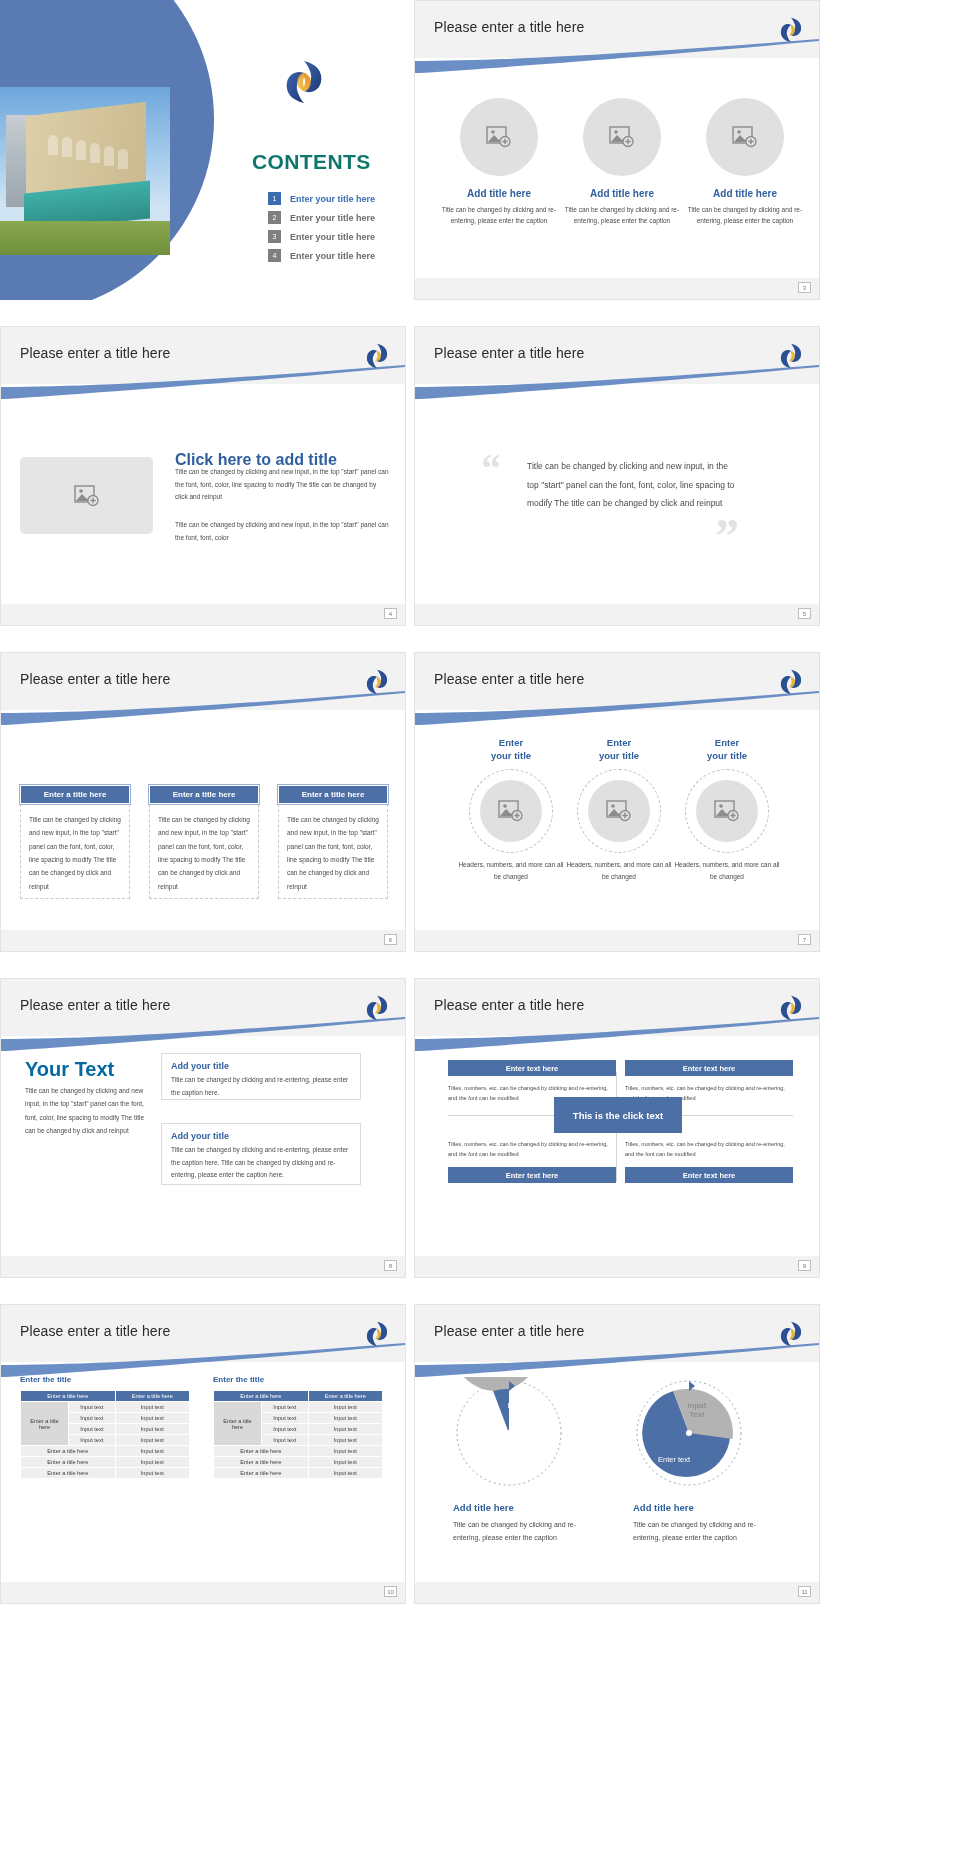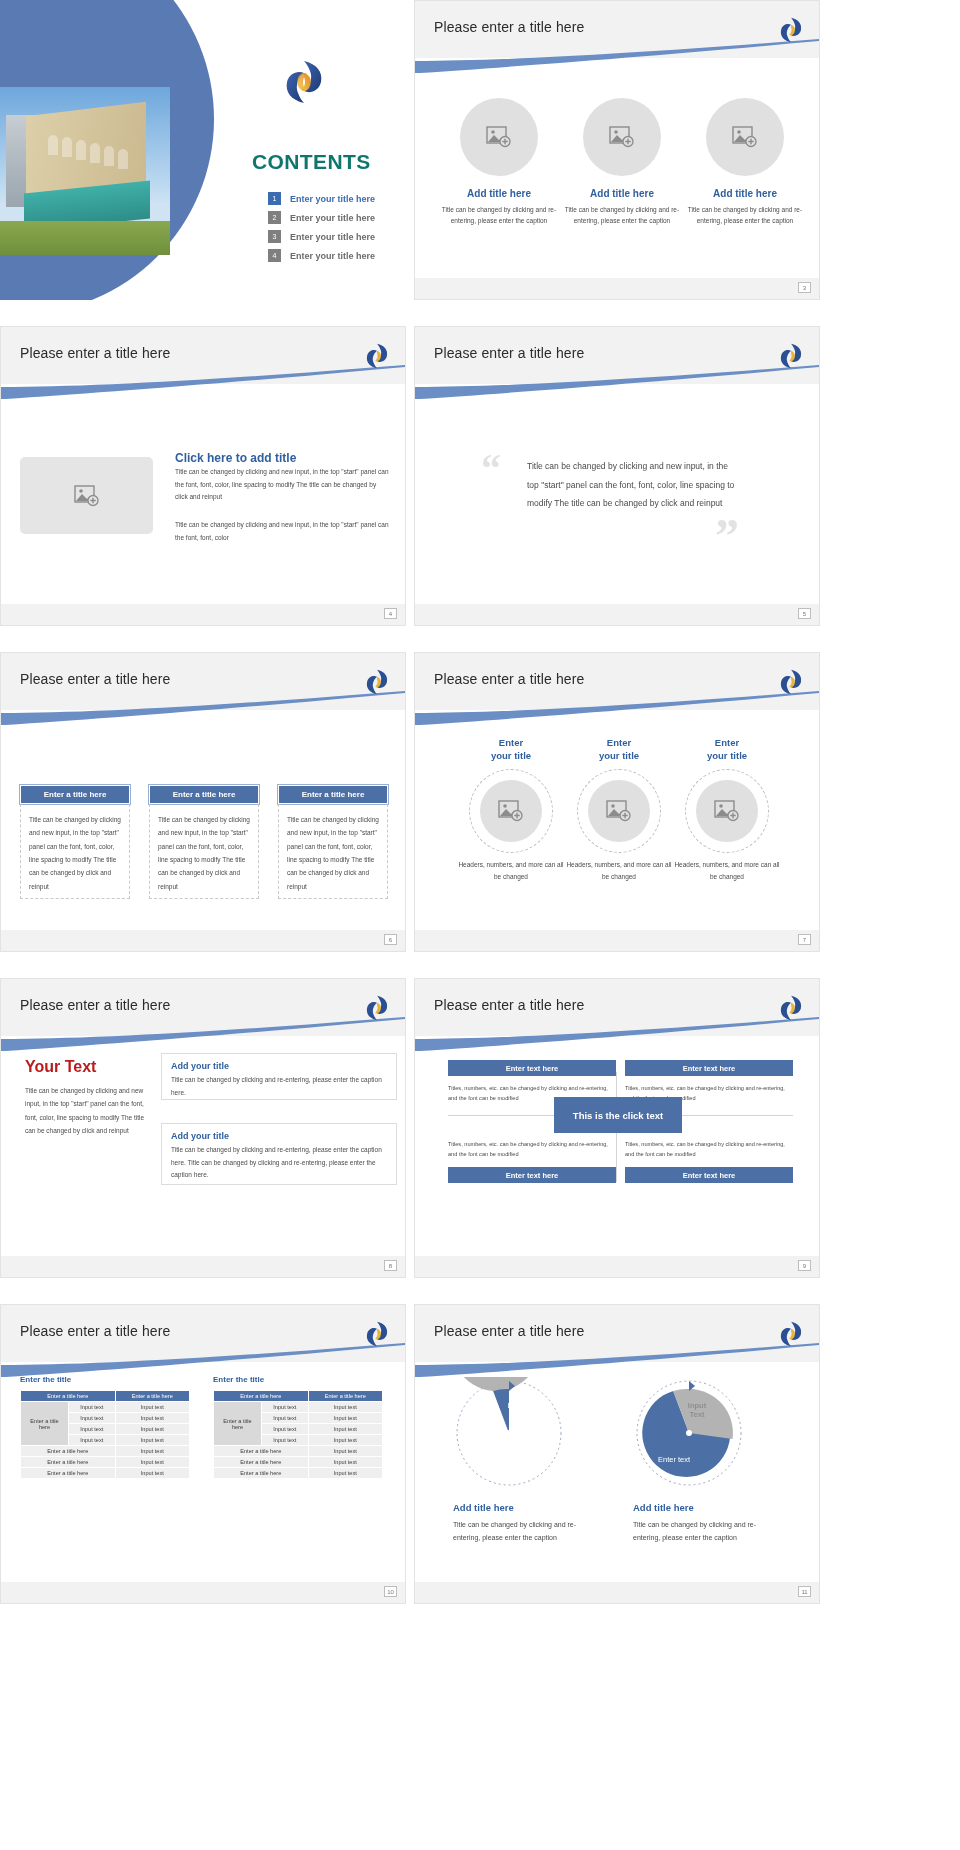--- a/index.html
+++ b/index.html
@@ -110,21 +110,21 @@
     margin:0 auto; display:flex; align-items:center; justify-content:center;
   }
   .circ-title { margin-top:12px; font-size:10px; font-weight:700; color:#2f5f9e; }
   .circ-body { margin-top:5px; font-size:6.5px; color:#4a4a4a; line-height:1.75; }
 
   
   .img-rect {
     position:absolute; width:133px; height:77px; background:#e5e5e5;
     border-radius:5px; display:flex; align-items:center; justify-content:center;
   }
-  .s4-title { position:absolute; font-size:12px; font-weight:700; color:#2f5f9e; }
+  .s4-title { position:absolute; font-size:16px; font-weight:700; color:#2f5f9e; }
   .s4-body { position:absolute; font-size:6.5px; color:#4a4a4a; line-height:1.95; }
 
   
   .qmark { position:absolute; font-size:40px; color:#e2e2e2; font-family:"Liberation Serif", serif; font-weight:700; line-height:1; }
   .quote-body { position:absolute; font-size:8.5px; color:#4a4a4a; line-height:2.2; width:215px; }
 
   
   .card { position:absolute; width:110px; }
   .card-hd {
     height:19px; background:#4c6fa5; color:#fff; font-size:8px; font-weight:700;
@@ -141,23 +141,23 @@
   .s7col { position:absolute; width:112px; text-align:center; }
   .s7title { font-size:9.5px; font-weight:700; color:#2f5f9e; line-height:1.35; }
   .s7ring {
     width:84px; height:84px; border-radius:50%; border:1px dashed #b9b9b9;
     margin:6px auto 0; display:flex; align-items:center; justify-content:center;
   }
   .s7circ { width:62px; height:62px; border-radius:50%; background:#e0e0e0; display:flex; align-items:center; justify-content:center; }
   .s7body { margin-top:6px; font-size:6.5px; color:#4a4a4a; line-height:1.9; }
 
   
-  .yourtext { position:absolute; font-size:16px; font-weight:700; color:#b91c1c; }
+  .yourtext { position:absolute; font-size:20px; font-weight:700; color:#0369a1; }
   .s8body { position:absolute; font-size:6.5px; color:#4a4a4a; line-height:2.05; width:130px; }
-  .s8box { position:absolute; width:236px; border:1px solid #dcdcdc; background:#fff; }
+  .s8box { position:absolute; width:200px; border:1px solid #dcdcdc; background:#fff; }
   .s8box-t { font-size:9px; font-weight:700; color:#2f5f9e; padding:7px 9px 0; }
   .s8box-b { font-size:6.5px; color:#4a4a4a; line-height:1.95; padding:3px 9px 8px; }
 
   
   .s9hd {
     position:absolute; width:168px; height:16px; background:#4c6fa5; color:#fff;
     font-size:7.5px; font-weight:700; display:flex; align-items:center; justify-content:center;
   }
   .s9tx { position:absolute; width:168px; font-size:5.6px; color:#4a4a4a; line-height:1.85; }
   .s9center {

